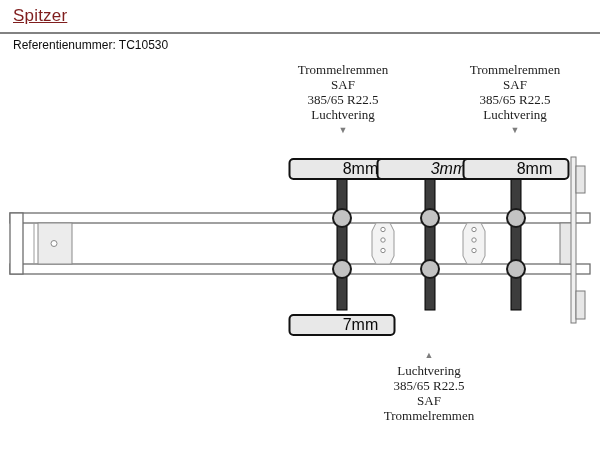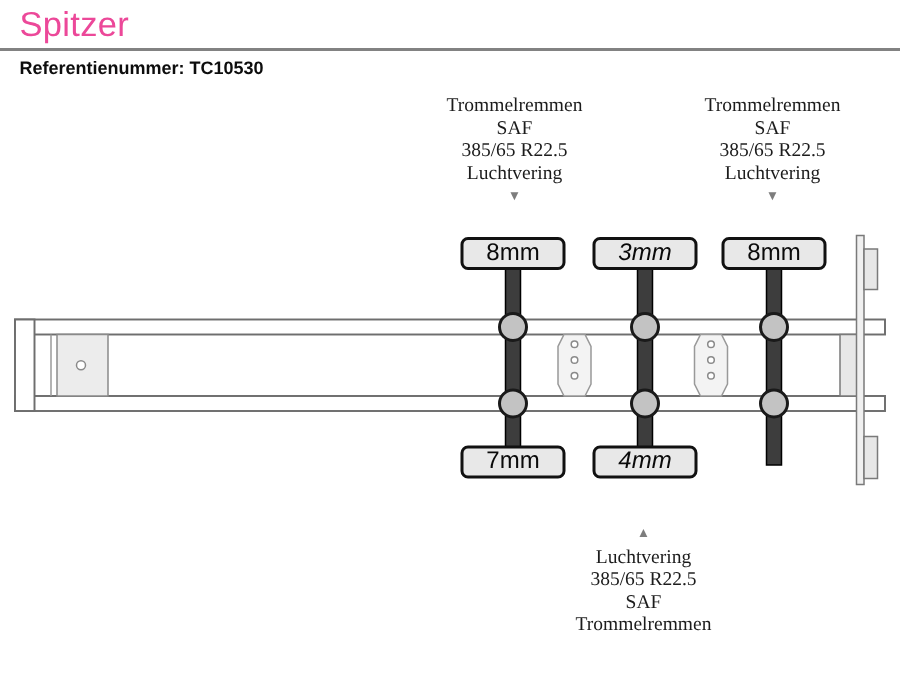--- a/index.html
+++ b/index.html
@@ -3,25 +3,25 @@
 <meta charset="utf-8">
 <style>
   html,body{margin:0;padding:0;}
   body{
     width:600px;height:450px;overflow:hidden;background:#ffffff;
     font-family:"Liberation Sans","DejaVu Sans",sans-serif;color:#000;
     position:relative;
   }
   .stage{position:absolute;inset:0;width:600px;height:450px;}
   .title{
-    position:absolute;left:13px;top:4px;font-size:23px;line-height:24px;
-    color:#ec4899;letter-spacing:0.2px;
+    position:absolute;left:13px;top:4px;font-size:17px;line-height:24px;
+    color:#7f1d1d;letter-spacing:0.2px;text-decoration:underline;
   }
   .rule{position:absolute;left:0;top:32px;width:600px;height:2px;background:#828282;}
-  .ref{position:absolute;left:13px;top:38px;font-size:12px;color:#0d0d0d;font-weight:bold;}
+  .ref{position:absolute;left:13px;top:38px;font-size:12px;color:#0d0d0d;}
 
   .ann{
     position:absolute;transform:translateX(-50%);text-align:center;
     font-size:13px;line-height:15px;color:#1c1c1c;white-space:nowrap;font-family:Liberation Serif, serif;
   }
   #ann-axle1{left:343px;top:62px;}
   #ann-axle3{left:515px;top:62px;}
   #ann-axle2{left:429px;top:350px;}
   .arr{
     font-size:9px;line-height:10px;color:var(--arrow,#7d7d7d);
@@ -40,24 +40,24 @@
   .axle{fill:var(--axle-bar,#3d3d3d);stroke:#000;stroke-width:1;}
   .hub{fill:var(--hub-fill,#c3c3c3);stroke:#1a1a1a;stroke-width:2;}
 
   .tread{
     position:absolute;transform:translateX(-50%);
     width:66px;height:18px;
     background:var(--label-fill,#e8e8e8);
     border:2px solid var(--label-border,#111111);
     border-radius:5px;
     display:flex;align-items:center;justify-content:center;
-    font-size:16px;color:#0a0a0a;
+    font-size:16px;color:#0a0a0a;padding-left:37px;
   }
   .tread.row-top{top:158px;}
-  .tread.row-bottom{top:297px;}
+  .tread.row-bottom{top:314px;}
   .tx1{left:342px;} .tx2{left:430px;font-style:italic;} .tx3{left:516px;}
 </style>
 </head>
 <body>
 
 <div class="stage">
 
   <div class="title">Spitzer</div>
   <div class="rule"></div>
   <div class="ref">Referentienummer: TC10530</div>
@@ -123,15 +123,14 @@
     <circle class="hub" cx="516" cy="218" r="9"></circle>
     <circle class="hub" cx="342" cy="269" r="9"></circle>
     <circle class="hub" cx="430" cy="269" r="9"></circle>
     <circle class="hub" cx="516" cy="269" r="9"></circle>
   </svg>
 
   <div class="tread row-top tx1">8mm</div>
   <div class="tread row-top tx2">3mm</div>
   <div class="tread row-top tx3">8mm</div>
   <div class="tread row-bottom tx1">7mm</div>
-  <div class="tread row-bottom tx2">4mm</div>
 
 </div>
 
 </body></html>

